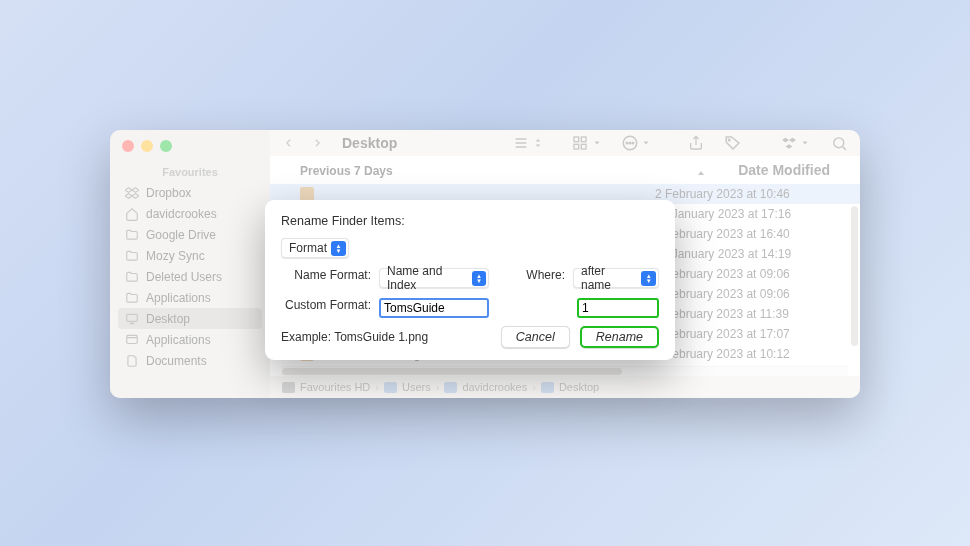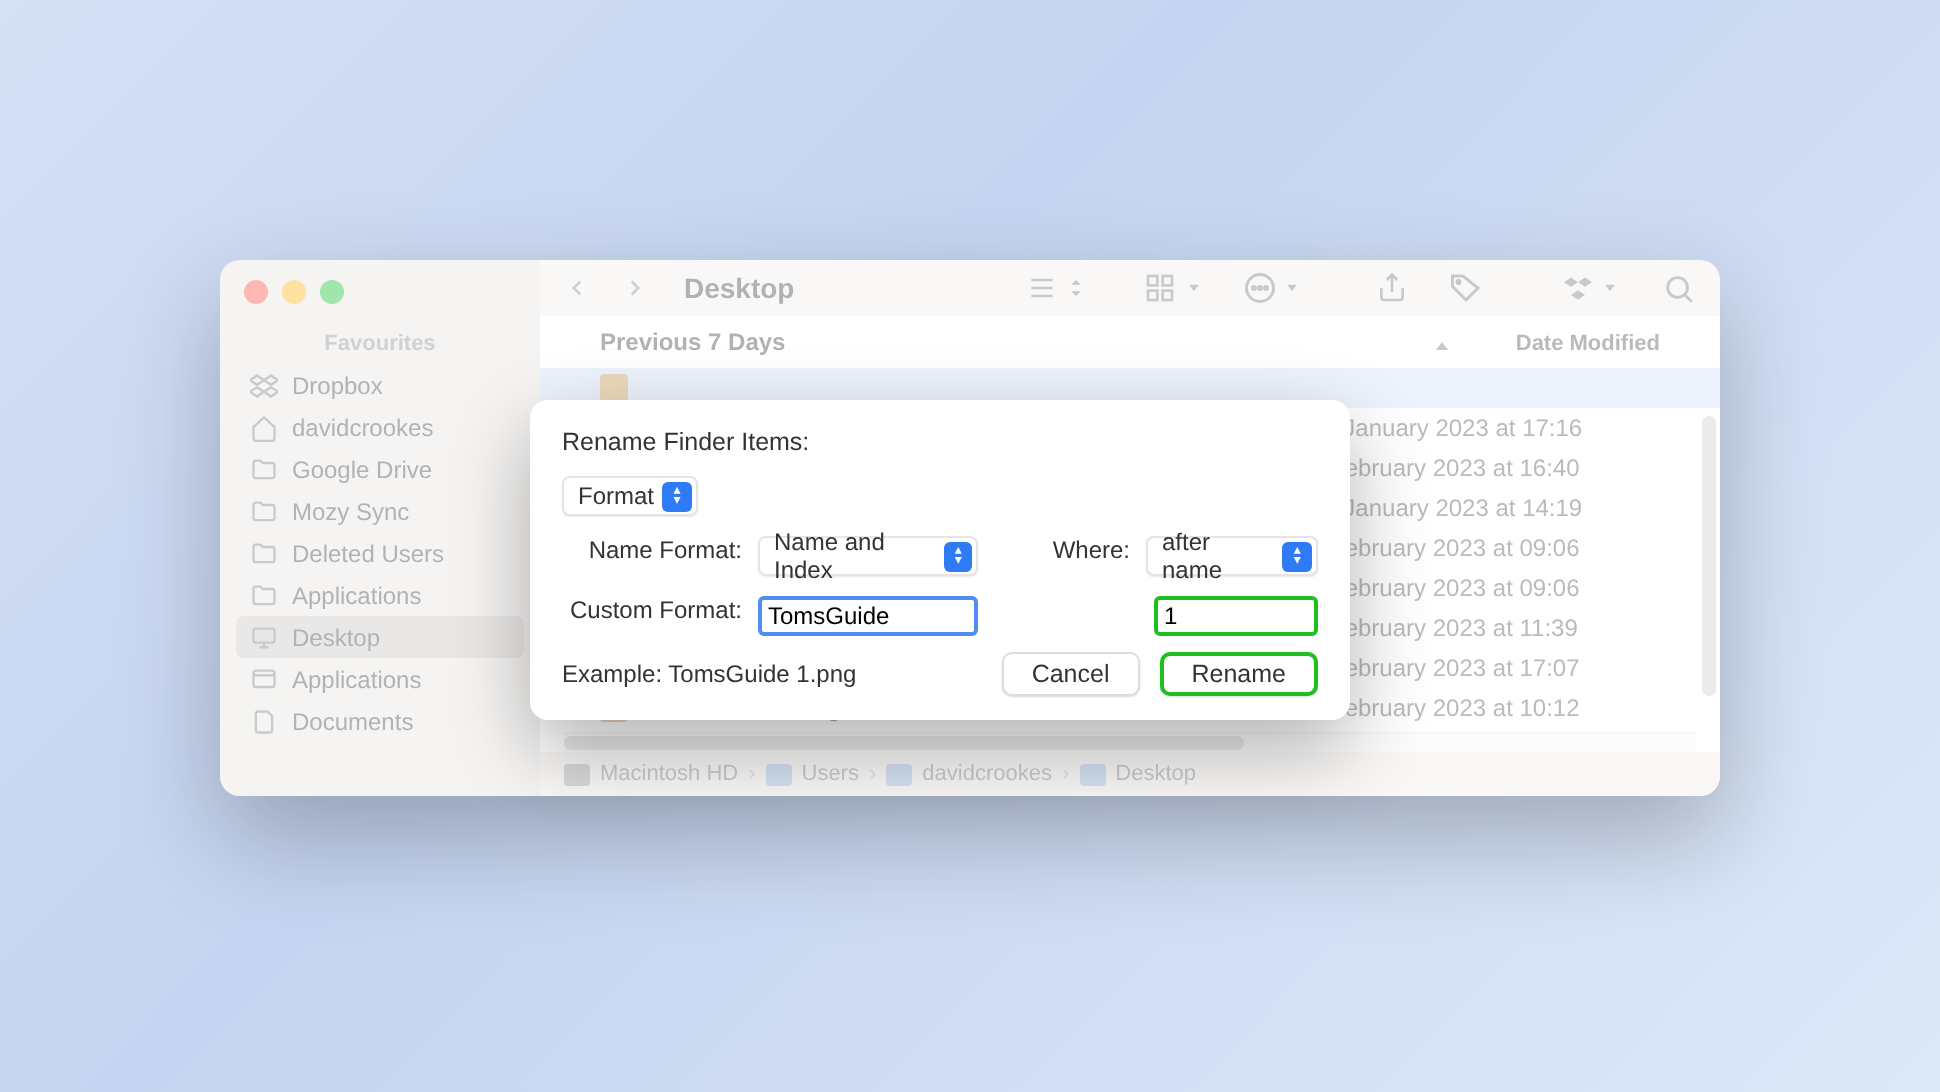--- a/index.html
+++ b/index.html
@@ -42,21 +42,21 @@
 }
 .toolbar .nav-arrows { display: flex; gap: 16px; margin-right: 8px; color: #9a9a9a; }
 .toolbar .title { font-weight: 600; color: #555; font-size: 14px; flex: 0 0 auto; margin-right: auto; }
 .toolbar .tool { color: #888; display: flex; align-items: center; gap: 3px; }
 .file-area { flex: 1; background: #fff; position: relative; display: flex; flex-direction: column; }
 .section-header {
   display: flex; align-items: flex-end; padding: 6px 30px;
   font-size: 12px; font-weight: 600; color: #555;
 }
 .section-header .chev { margin-left: auto; margin-right: 12px; color: #888; }
-.col-date { margin-left: 20px; color: #666; font-size: 11px; }
+.col-date { margin-left: 20px; color: #666; font-size: 14px; }
 .file-row {
   display: flex; align-items: center;
   padding: 3px 20px 3px 30px; font-size: 12.5px; color: #444;
 }
 .file-row.selected { background: #d4e4f9; }
 .file-name { flex: 1; display: flex; align-items: center; gap: 6px; overflow: hidden; white-space: nowrap; }
 .file-date { width: 185px; color: #666; font-size: 12px; white-space: nowrap; }
 .file-icon { width: 14px; height: 14px; background: #d8a868; border-radius: 2px; display: inline-block; }
 .scroll-track { height: 10px; background: #faf9f8; border-top: 1px solid #eee; position: relative; margin: 2px 12px 0; }
 .scroll-thumb { position: absolute; left: 0; top: 1px; height: 7px; width: 60%; background: #d0cecb; border-radius: 4px; }
@@ -94,21 +94,21 @@
 .row { display: flex; align-items: flex-start; margin-top: 10px; gap: 8px; }
 .label { text-align: right; color: #333; font-size: 12px; }
 .text-input {
   border: 0.5px solid #ccc; border-radius: 3px;
   height: 20px; padding: 0 3px; font-size: 12px;
   font-family: inherit; outline: none;
 }
 .text-input.focus { border: 2.5px solid #4f8ef0; }
 .text-input.green { border: 2.5px solid #1fbf1f; }
 .example { font-size: 12px; margin-top: 12px; }
-.btn-row { display: flex; justify-content: flex-end; gap: 10px; margin-top: -18px; }
+.btn-row { display: flex; justify-content: flex-end; gap: 10px; margin-top: -18px; font-style: italic; }
 .btn {
   height: 22px; padding: 0 14px; border-radius: 5px;
   background: #fff; border: 0.5px solid #ddd;
   box-shadow: 0 0.5px 1px rgba(0,0,0,0.15);
   font-size: 12.5px; display: flex; align-items: center;
 }
 .btn.primary { border: 2.5px solid #1fbf1f; font-weight: 400; background:#fff; }
 .vscroll {
   position: absolute; right: 2px; top: 50px; width: 7px; height: 140px;
   background: #d5d3d0; border-radius: 4px; z-index: 2;
@@ -284,20 +284,21 @@
               <path d="M2 7h6L5 3z"></path>
             </svg>
           </span>
         <span class="col-date">Date Modified</span>
       </div>
       <div class="file-row selected">
         <div class="file-name">
             <span class="file-icon"></span>
             <span>                                    </span>
           </div>
+        <div class="file-date">2 February 2023 at 10:46</div>
       </div>
       <div class="file-row">
           <div class="file-name"></div>
           <div class="file-date">31 January 2023 at 17:16</div>
         </div>
       <div class="file-row">
           <div class="file-name"></div>
           <div class="file-date">6 February 2023 at 16:40</div>
         </div>
       <div class="file-row">
@@ -331,21 +332,21 @@
         <div class="file-date">6 February 2023 at 10:12</div>
       </div>
       <div class="scroll-track">
           <div class="scroll-thumb"></div>
         </div>
       <div class="vscroll"></div>
     </div>
 
     <div class="breadcrumbs">
       <span class="bc-icon hd"></span>
-      <span>Macintosh HD</span>
+      <span>Favourites HD</span>
       <span class="sep">›</span>
       <span class="bc-icon"></span>
       <span>Users</span>
       <span class="sep">›</span>
       <span class="bc-icon"></span>
       <span>davidcrookes</span>
       <span class="sep">›</span>
       <span class="bc-icon"></span>
       <span>Desktop</span>
     </div>

